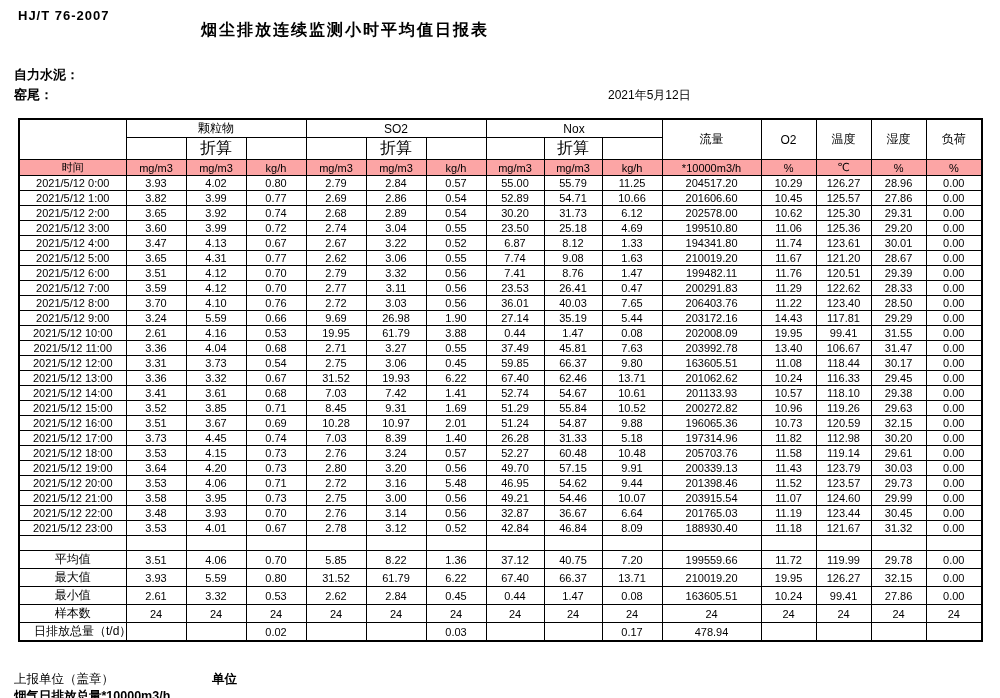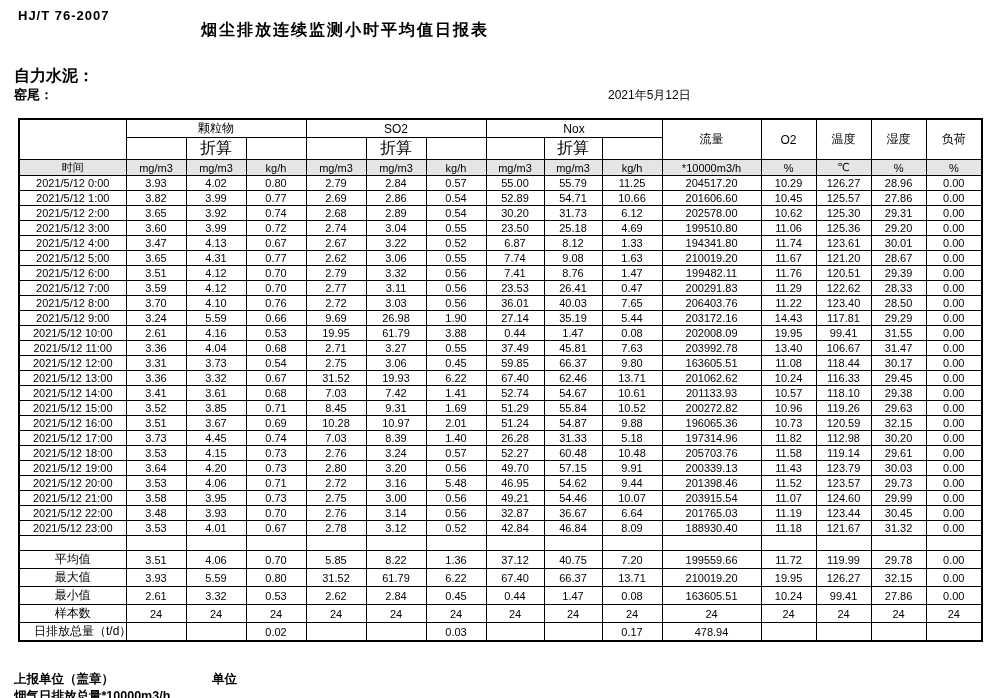--- a/index.html
+++ b/index.html
@@ -3,43 +3,43 @@
 <meta charset="utf-8">
 <style>
   * { margin:0; padding:0; box-sizing:border-box; }
   body {
     width:1000px; height:698px; background:#ffffff; position:relative;
     font-family:"Liberation Sans","DejaVu Sans",sans-serif; color:#000; overflow:hidden;
   }
   .abs { position:absolute; }
   .doc-code { left:18px; top:8px; font-size:13px; font-weight:bold; letter-spacing:1px; }
   .title { left:0; top:20px; width:690px; text-align:center; font-size:16px; font-weight:bold; letter-spacing:2px; }
-  .company { left:14px; top:66px; font-size:16px; font-weight:bold; }
+  .company { left:14px; top:66px; font-size:13px; font-weight:bold; }
   .station { left:14px; top:86px; font-size:13px; font-weight:bold; }
   .date { left:608px; top:87px; font-size:12px; }
   table.report {
     position:absolute; left:18px; top:118px;
     border-collapse:collapse; table-layout:fixed; width:963px;
     font-size:11px;
   }
   table.report th, table.report td {
     border:1px solid #000; text-align:center; vertical-align:middle;
     padding:0 1px; font-weight:normal; overflow:hidden; white-space:nowrap;
   }
   table.report { border:2px solid #000; }
   thead tr.r1 th { height:17px; font-size:12px; }
   thead tr.r2 th { height:15px; font-size:16px; }
-  thead tr.r3 th { height:16px; font-size:11px; background:#e5e5e5; }
+  thead tr.r3 th { height:16px; font-size:11px; background:#fca5a5; }
   tbody tr td { height:15px; }
   tbody tr.summary-row td { height:16px; font-size:11px; }
   tbody tr.summary-row td:first-child { font-size:12px; }
   tbody tr.spacer-row td { height:15px; }
   tbody tr.total-row td:first-child { text-align:right; padding-left:14px; }
   .footer-note { left:14px; top:688px; font-size:12.5px; font-weight:bold; }
-  .footer-report-unit { left:14px; top:671px; font-size:12.5px; font-weight:bold; }
+  .footer-report-unit { left:14px; top:671px; font-size:12.5px; font-weight:normal; }
   .footer-unit { left:212px; top:671px; font-size:12.5px; font-weight:bold; }
 </style>
 </head>
 <body>
 
 <div class="abs doc-code">HJ/T 76-2007</div>
 <div class="abs title">烟尘排放连续监测小时平均值日报表</div>
 <div class="abs company">自力水泥：</div>
 <div class="abs station">窑尾：</div>
 <div class="abs date">2021年5月12日</div>

